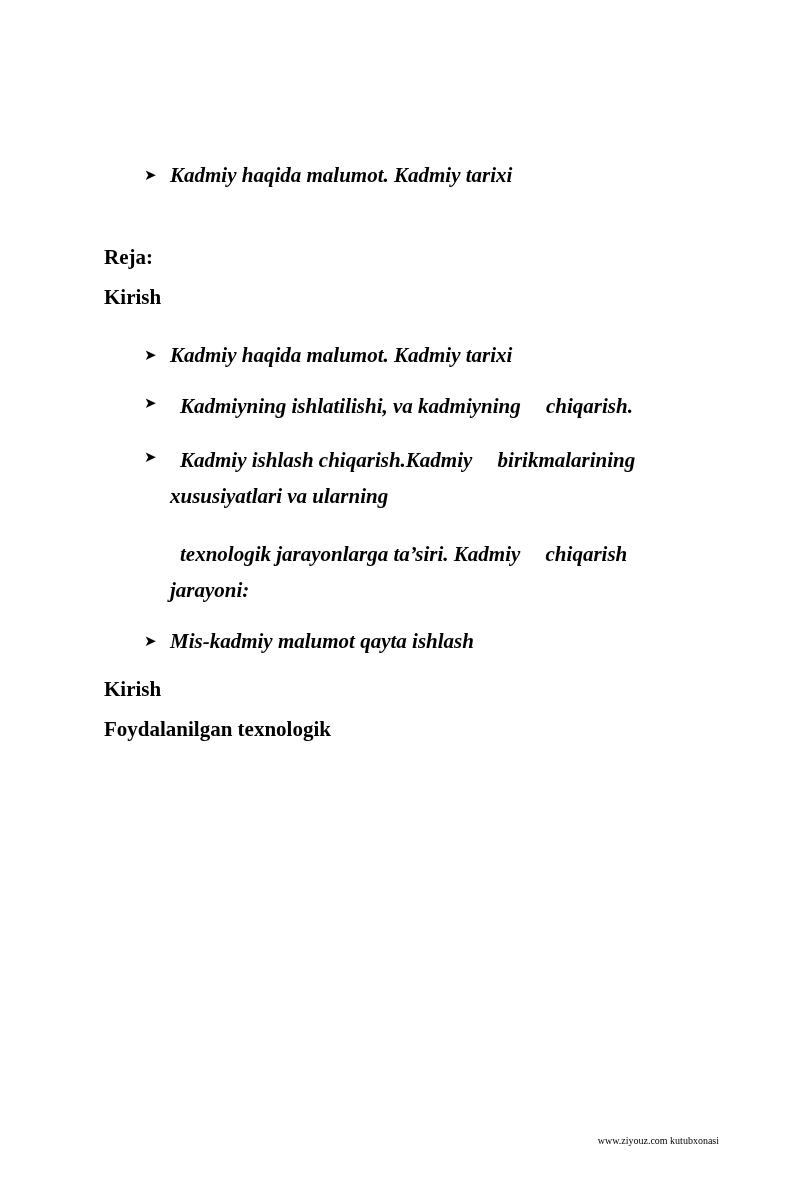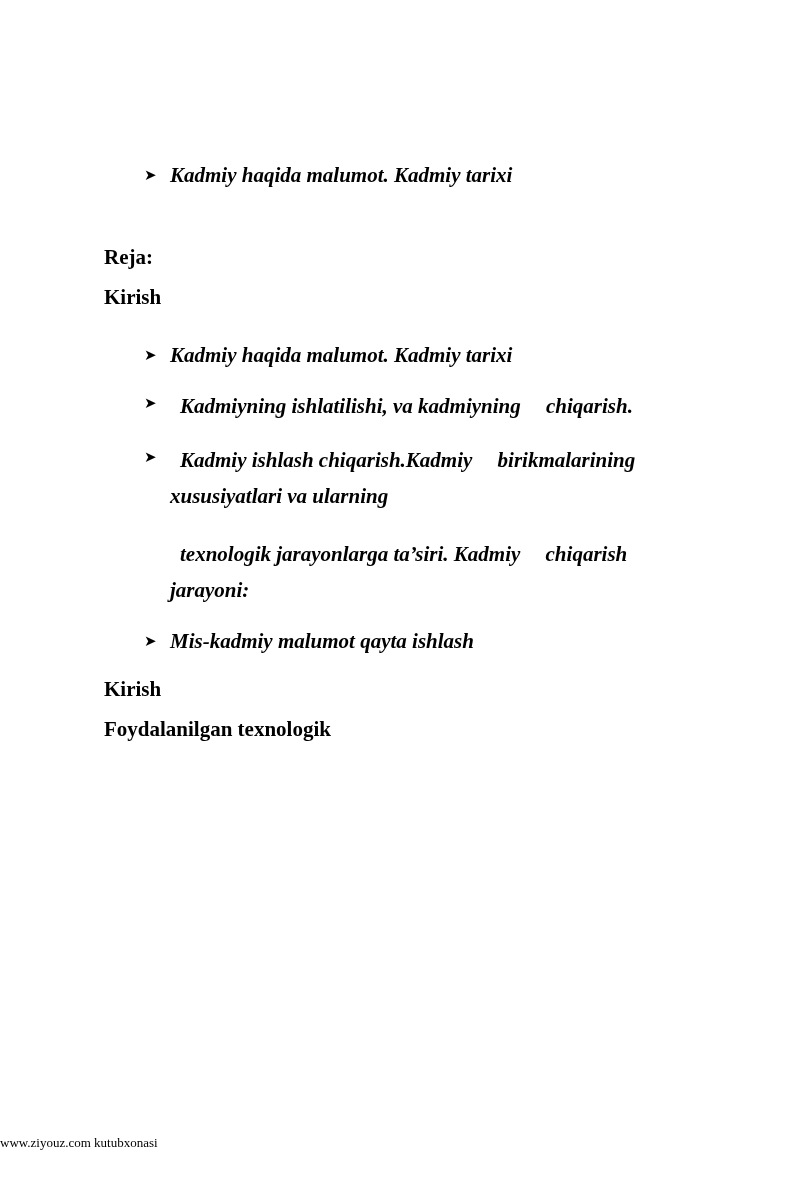--- a/index.html
+++ b/index.html
@@ -69,23 +69,23 @@
   }
   .last-left {
     text-align: justify;
     text-align-last: left;
   }
   .footer {
     position: absolute;
     left: 0;
     top: 1135px;
     width: 719px;
-    text-align: left;
+    text-align: right;
     font-family: "Liberation Serif", serif;
-    font-size: 13px;
+    font-size: 10px;
     color: #000;
   }
 </style>
 </head>
 <body>
 
 <div class="page">
 
   <div class="content">
 

